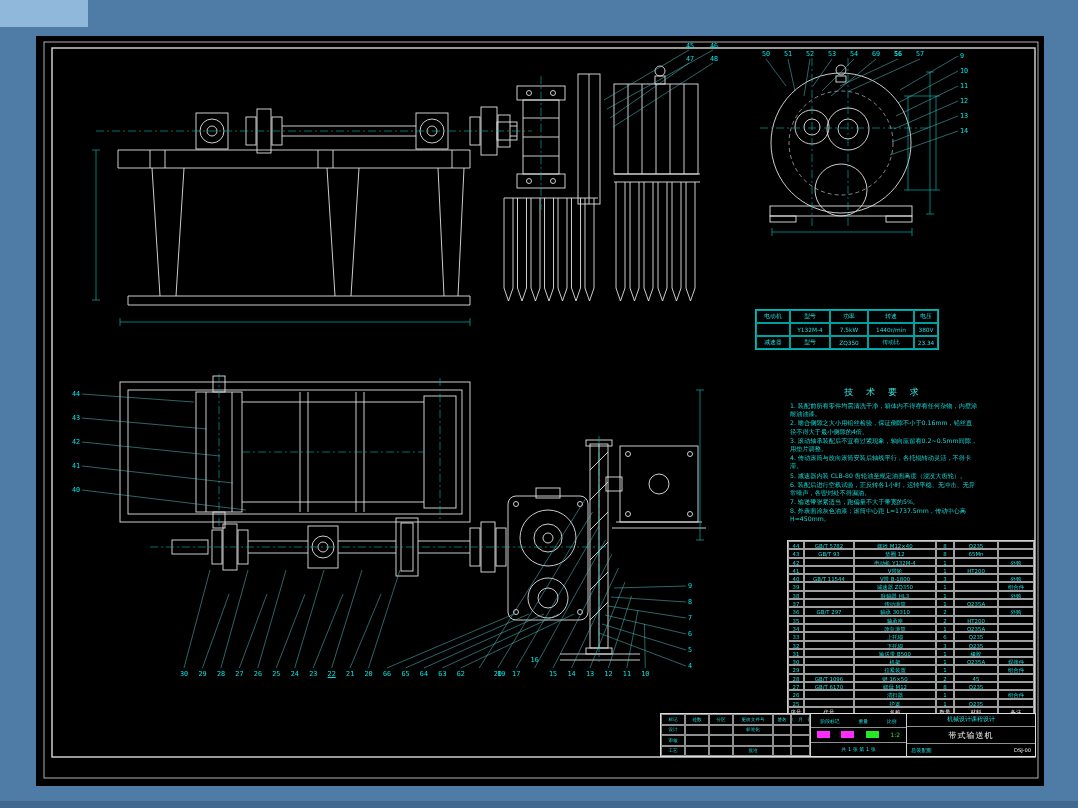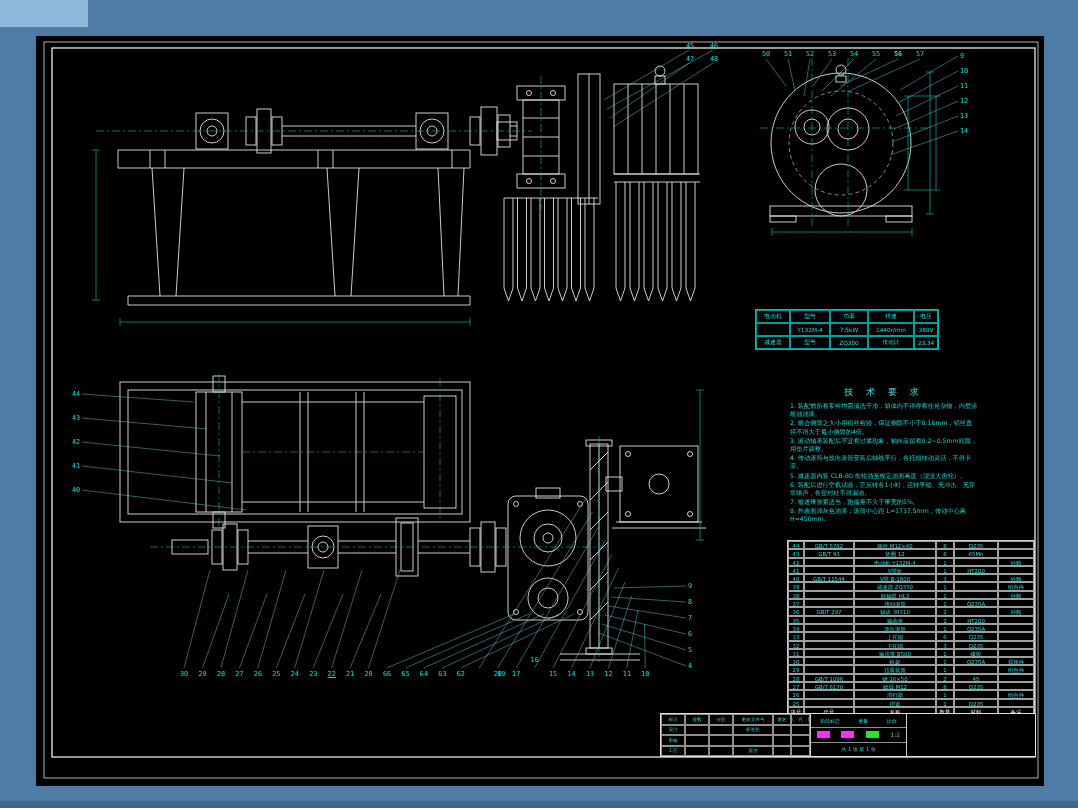--- a/index.html
+++ b/index.html
@@ -535,20 +535,28 @@
       <span>比例</span>
     </div>
     <div class="tb-mrow">
       <span class="stamp m"></span>
       <span class="stamp m"></span>
       <span class="stamp g"></span>
       <span class="tb-scale">1:2</span>
     </div>
     <div class="tb-mrow tb-sheet">共 1 张  第 1 张</div>
   </div>
+  <div class="tb-right">
+    <div class="tb-org">机械设计课程设计</div>
+    <div class="tb-title">带式输送机</div>
+    <div class="tb-sub">
+      <span>总装配图</span>
+      <span class="tb-no">DSJ-00</span>
+    </div>
+  </div>
 </div>
 
 <div id="callouts">
     <span class="callout" style="left: 180px; top: 670px;">30</span>
     <span class="callout" style="left: 198.45px; top: 670px;">29</span>
     <span class="callout" style="left: 216.9px; top: 670px;">28</span>
     <span class="callout" style="left: 235.35px; top: 670px;">27</span>
     <span class="callout" style="left: 253.8px; top: 670px;">26</span>
     <span class="callout" style="left: 272.25px; top: 670px;">25</span>
     <span class="callout" style="left: 290.7px; top: 670px;">24</span>
@@ -580,21 +588,21 @@
     <span class="callout" style="left: 688px; top: 598px;">8</span>
     <span class="callout" style="left: 688px; top: 614px;">7</span>
     <span class="callout" style="left: 688px; top: 630px;">6</span>
     <span class="callout" style="left: 688px; top: 646px;">5</span>
     <span class="callout" style="left: 688px; top: 662px;">4</span>
     <span class="callout" style="left: 762px; top: 50px;">50</span>
     <span class="callout" style="left: 784px; top: 50px;">51</span>
     <span class="callout" style="left: 806px; top: 50px;">52</span>
     <span class="callout" style="left: 828px; top: 50px;">53</span>
     <span class="callout" style="left: 850px; top: 50px; text-align: right;">54</span>
-    <span class="callout" style="left: 872px; top: 50px;">55</span>
+    <span class="callout" style="left: 872px; top: 50px;">69</span>
     <span class="callout" style="left: 894px; top: 50px; font-weight: bold;">56</span>
     <span class="callout" style="left: 916px; top: 50px;">57</span>
     <span class="callout" style="left: 960px; top: 52px;">9</span>
     <span class="callout" style="left: 960px; top: 67px;">10</span>
     <span class="callout" style="left: 960px; top: 82px;">11</span>
     <span class="callout" style="left: 960px; top: 97px;">12</span>
     <span class="callout" style="left: 960px; top: 112px;">13</span>
     <span class="callout" style="left: 960px; top: 127px;">14</span>
     <span class="callout" style="left: 686px; top: 42px;">45</span>
     <span class="callout" style="left: 710px; top: 42px;">46</span>

